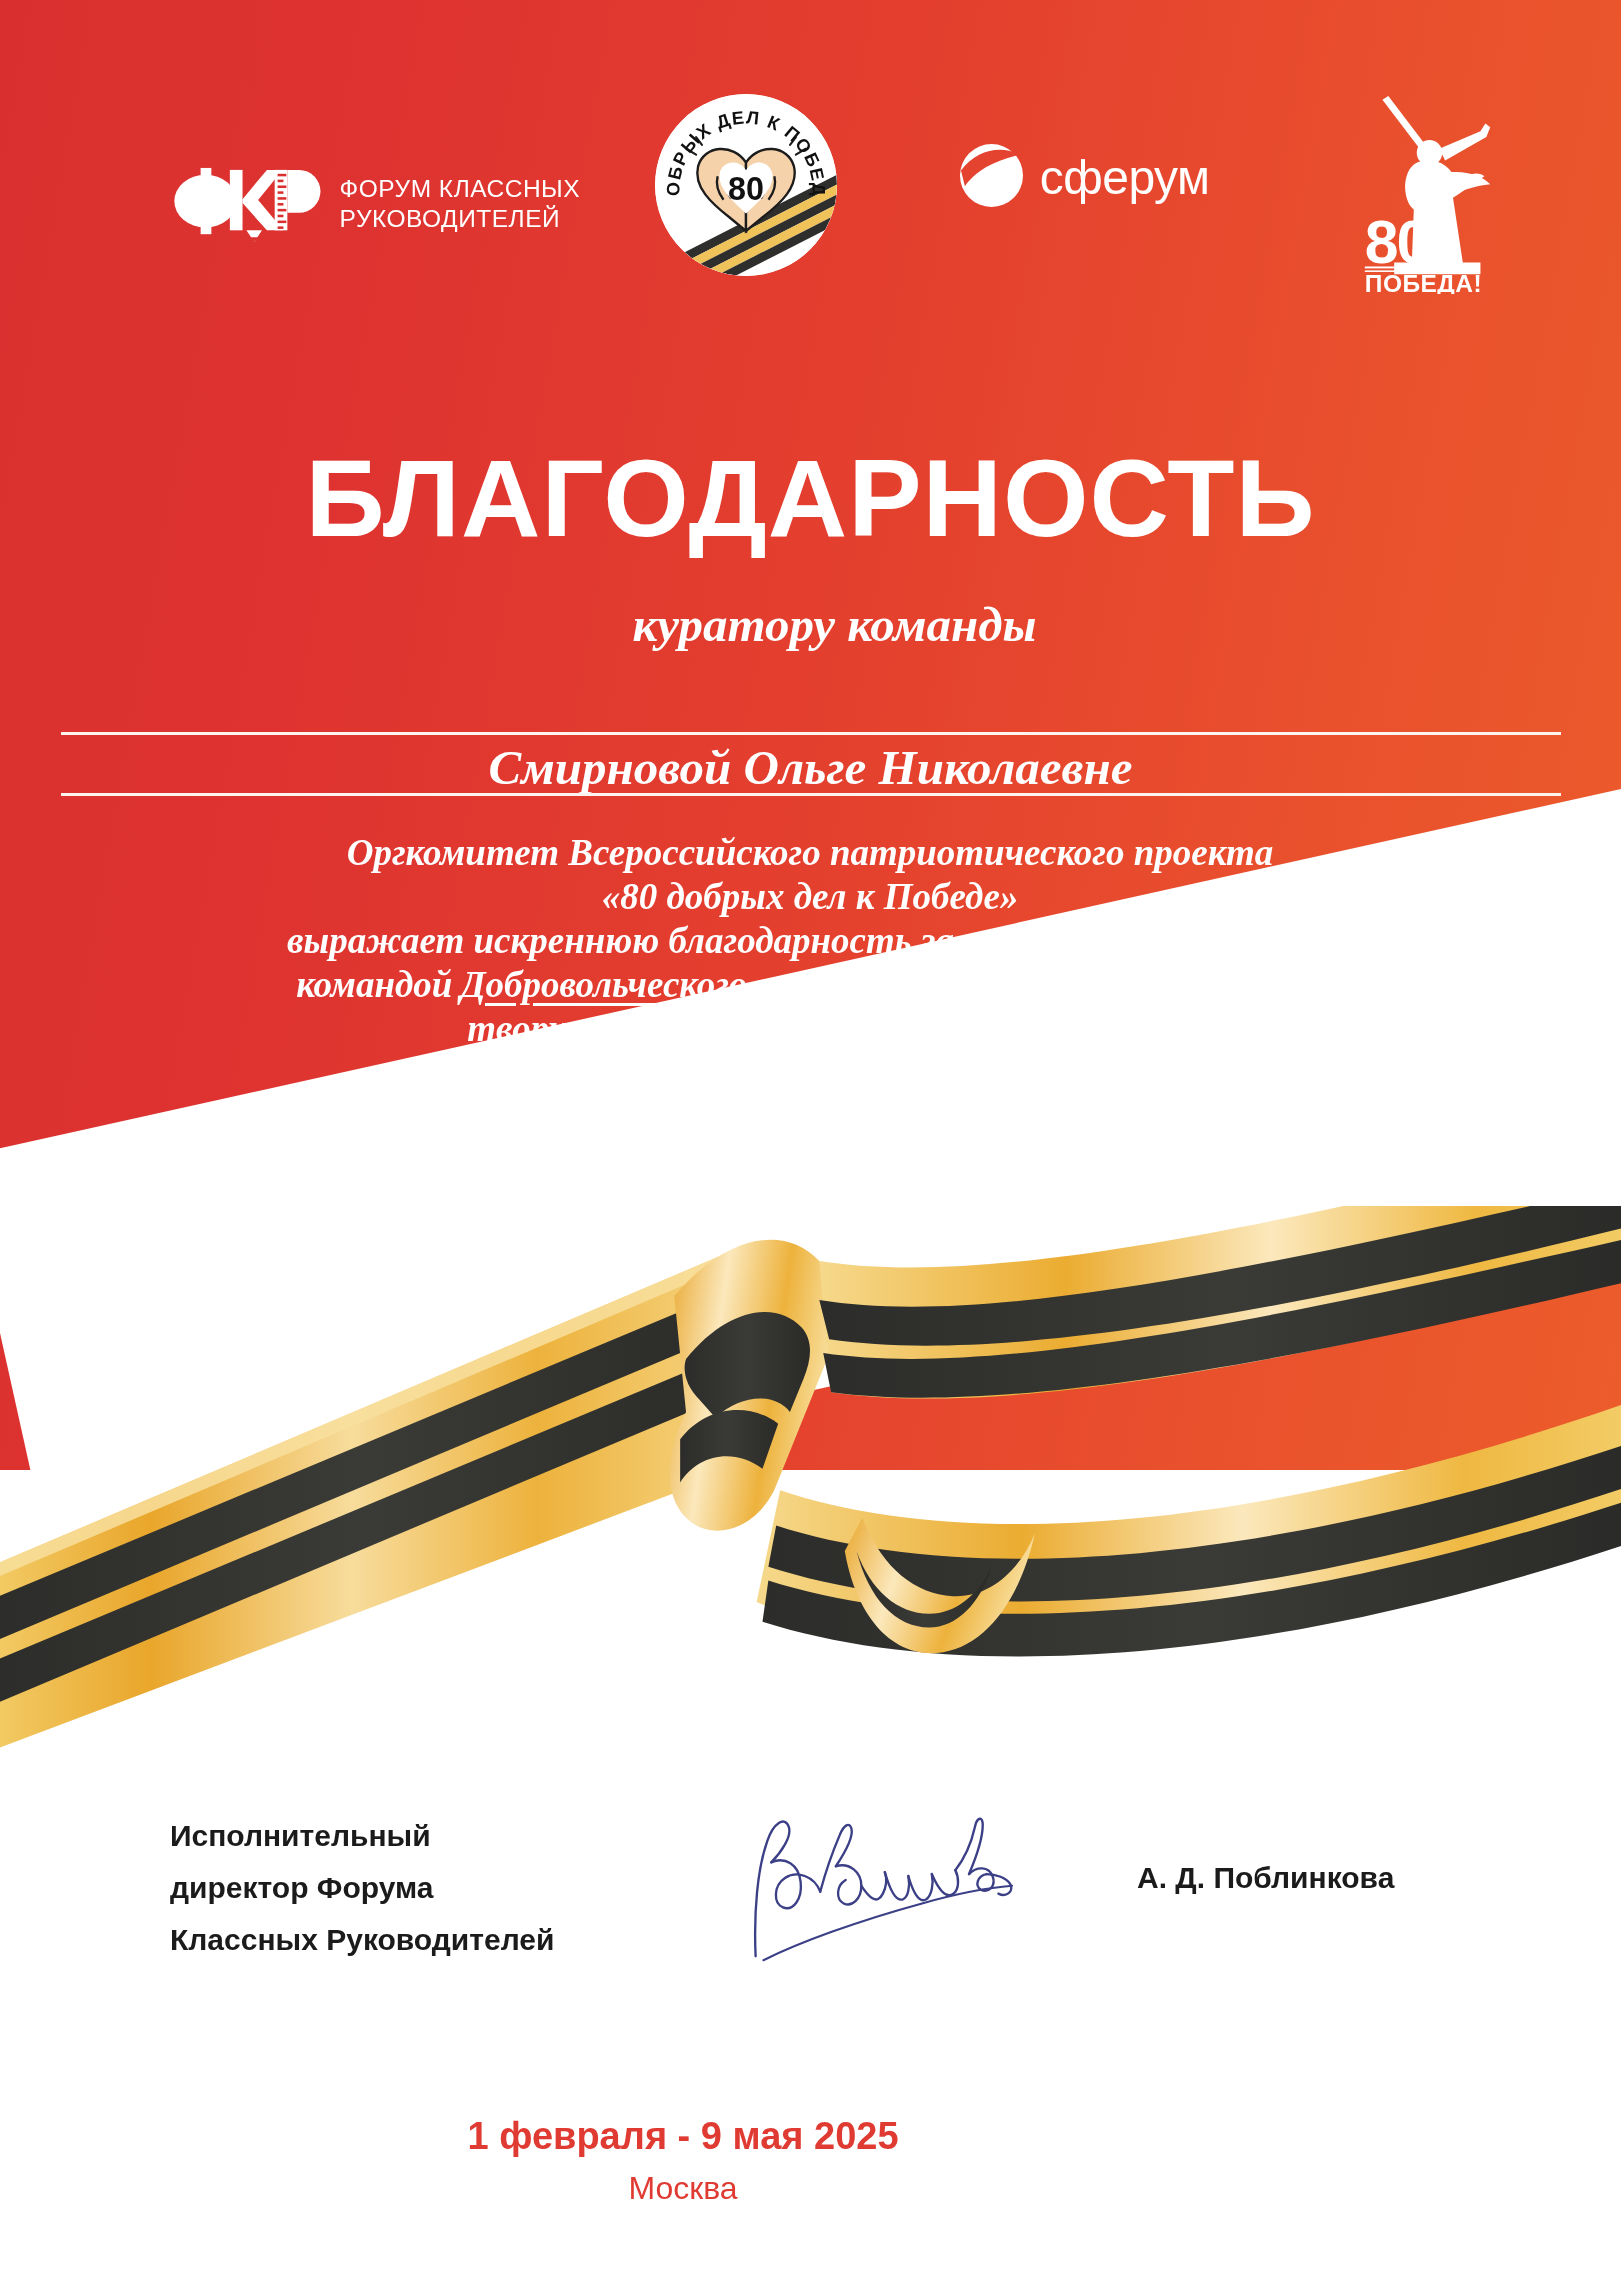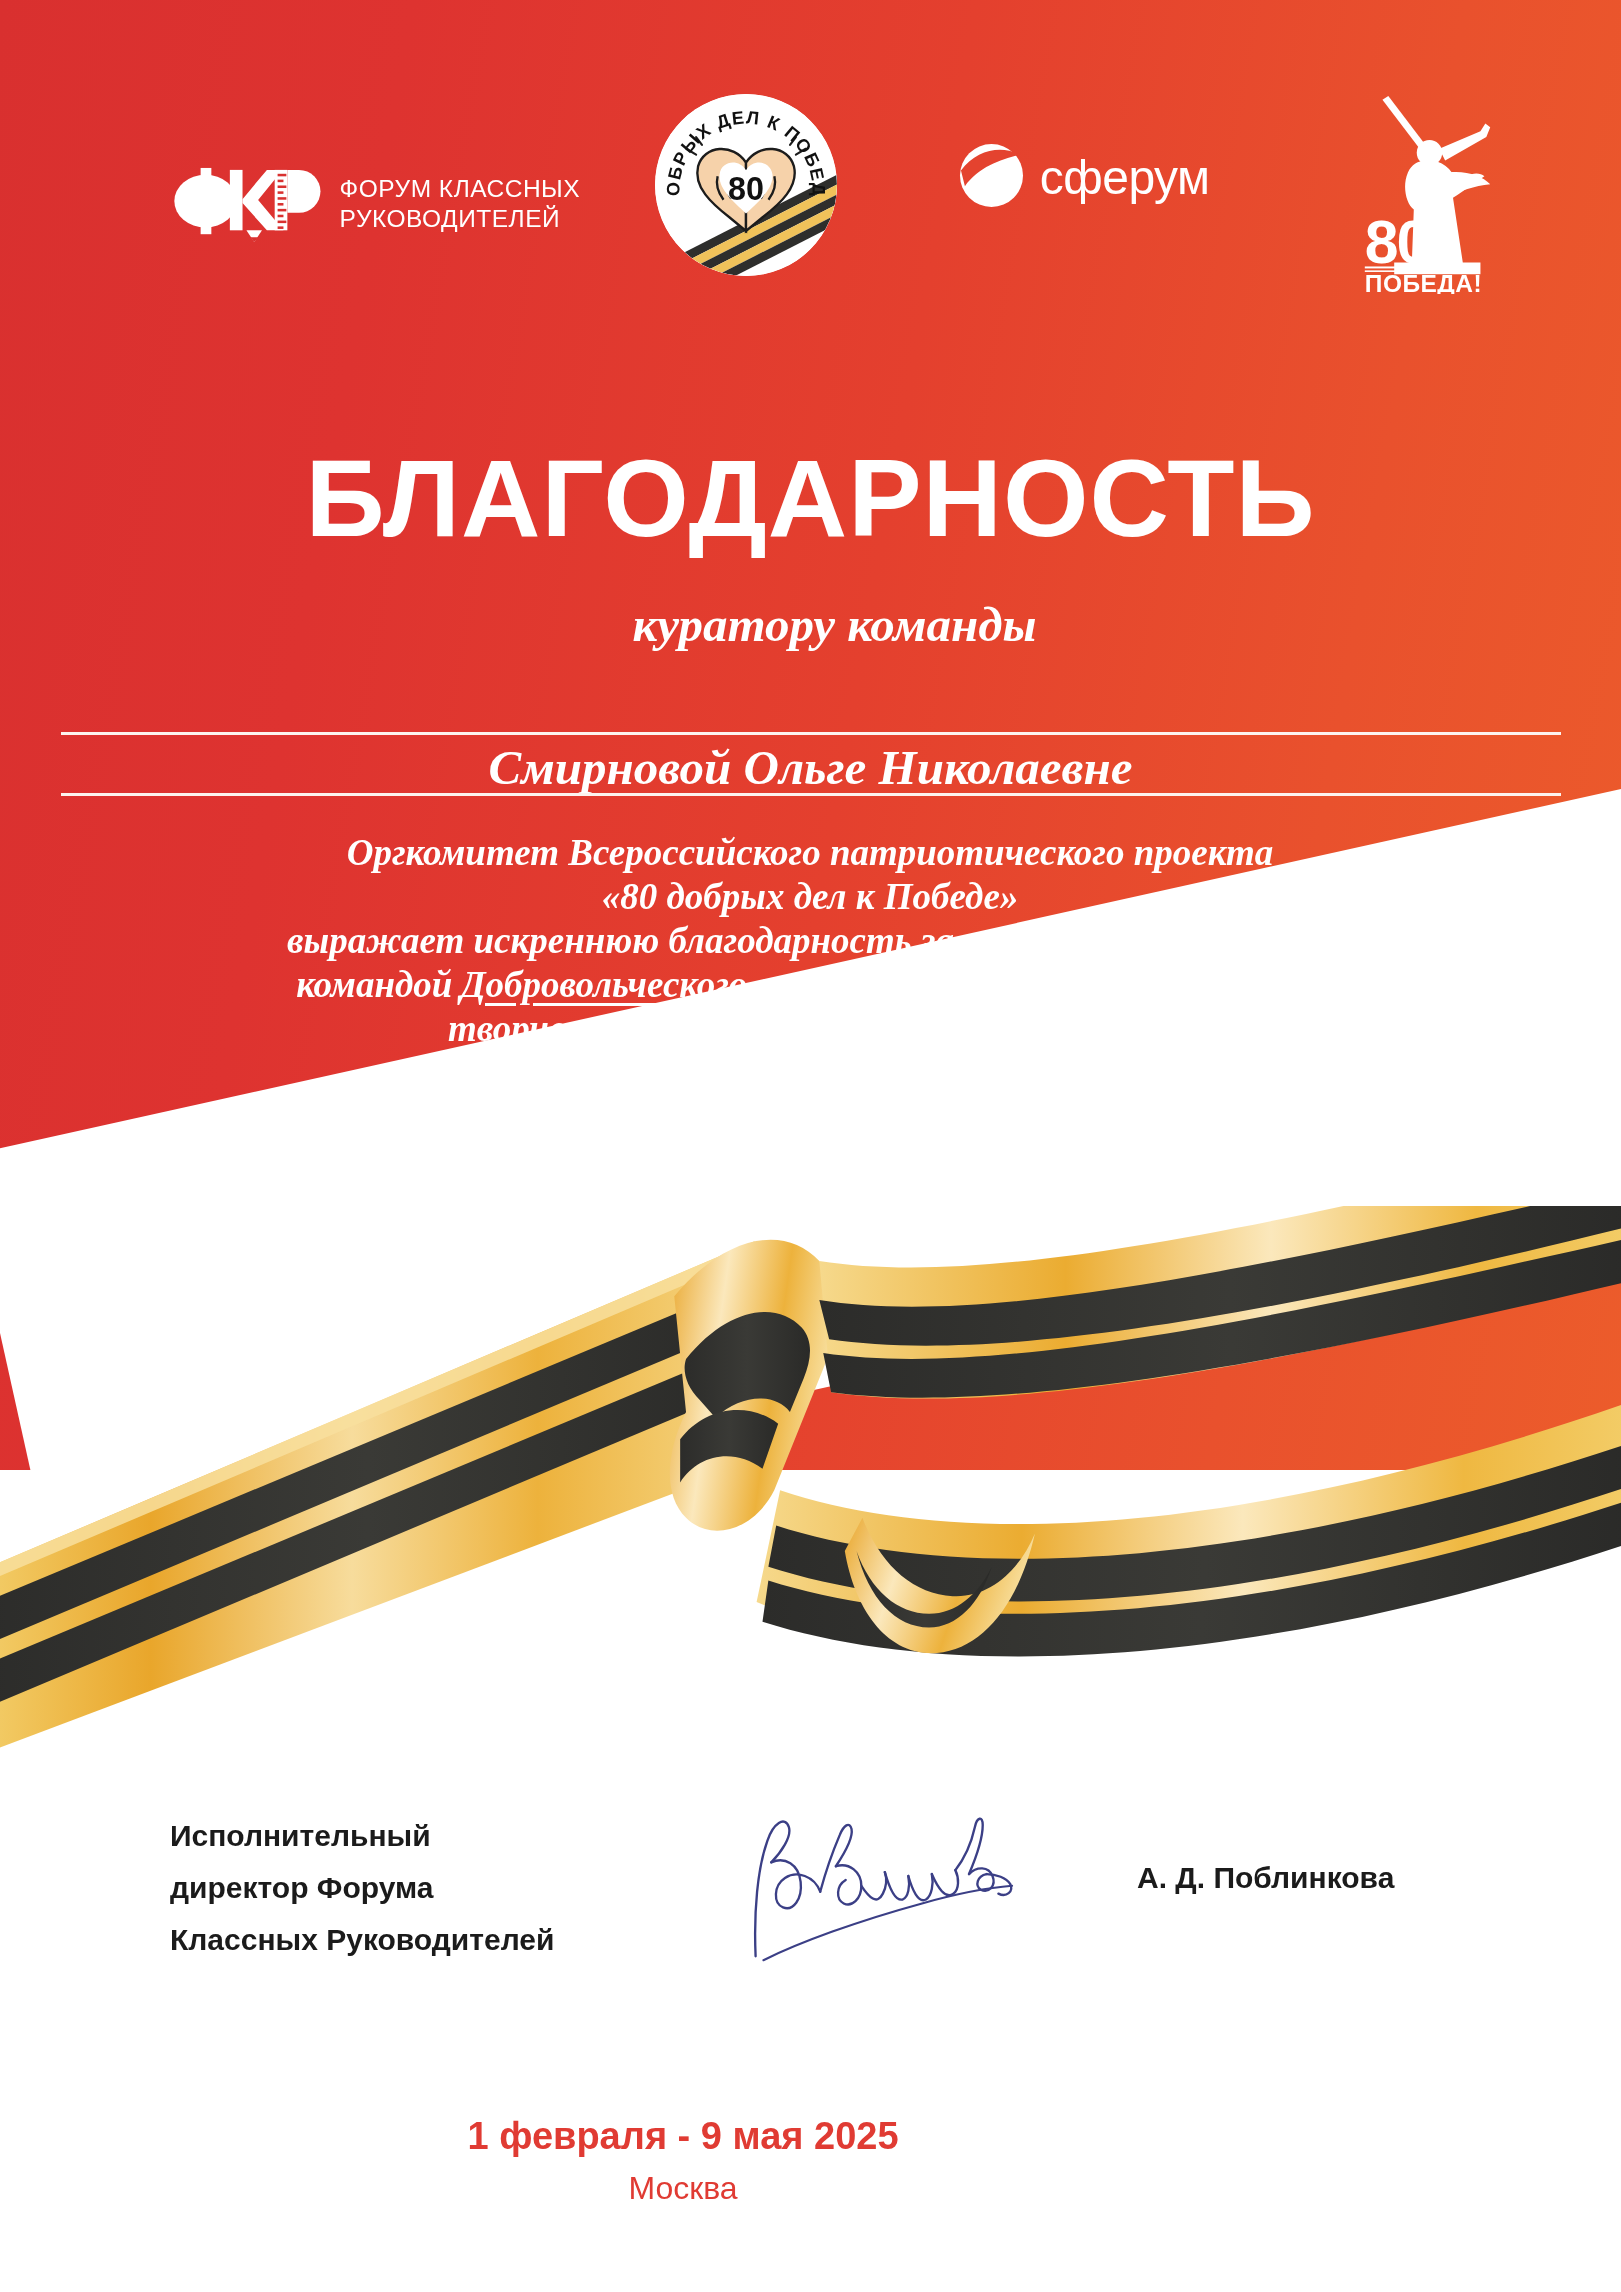--- a/index.html
+++ b/index.html
@@ -385,21 +385,21 @@
 
   <div class="rule" id="rule-top"></div>
   <div id="recipient">Смирновой Ольге Николаевне</div>
   <div class="rule" id="rule-bottom"></div>
 
   <div id="body-text">
     <div class="line">Оргкомитет Всероссийского патриотического проекта</div>
     <div class="line">«80 добрых дел к Победе»</div>
     <div class="line">выражает искреннюю благодарность за активное руководство</div>
     <div class="line"><span>командой</span><span class="team-name">Добровольческого отряда ГКО СУВУ г. Октябрьска</span><span>,</span></div>
-    <div class="line">творческий участия к выполнению заданий</div>
+    <div class="line">творческий подход к выполнению отряда</div>
     <div class="line">и вклад в патриотическое воспитание молодежи.</div>
     <div class="line">Ваша энергия и преданность делу стали залогом успешного участия</div>
     <div class="line">в проекте, посвящённом сохранению исторической памяти</div>
     <div class="line">о Великой Отечественной войне.</div>
     <div class="line">Желаем новых профессиональных достижений</div>
     <div class="line">и талантливых учащихся!</div>
   </div>
 
   <div id="ribbon">
     <svg viewBox="0 0 1654 560" width="1621" height="549" preserveAspectRatio="none" aria-hidden="true">

